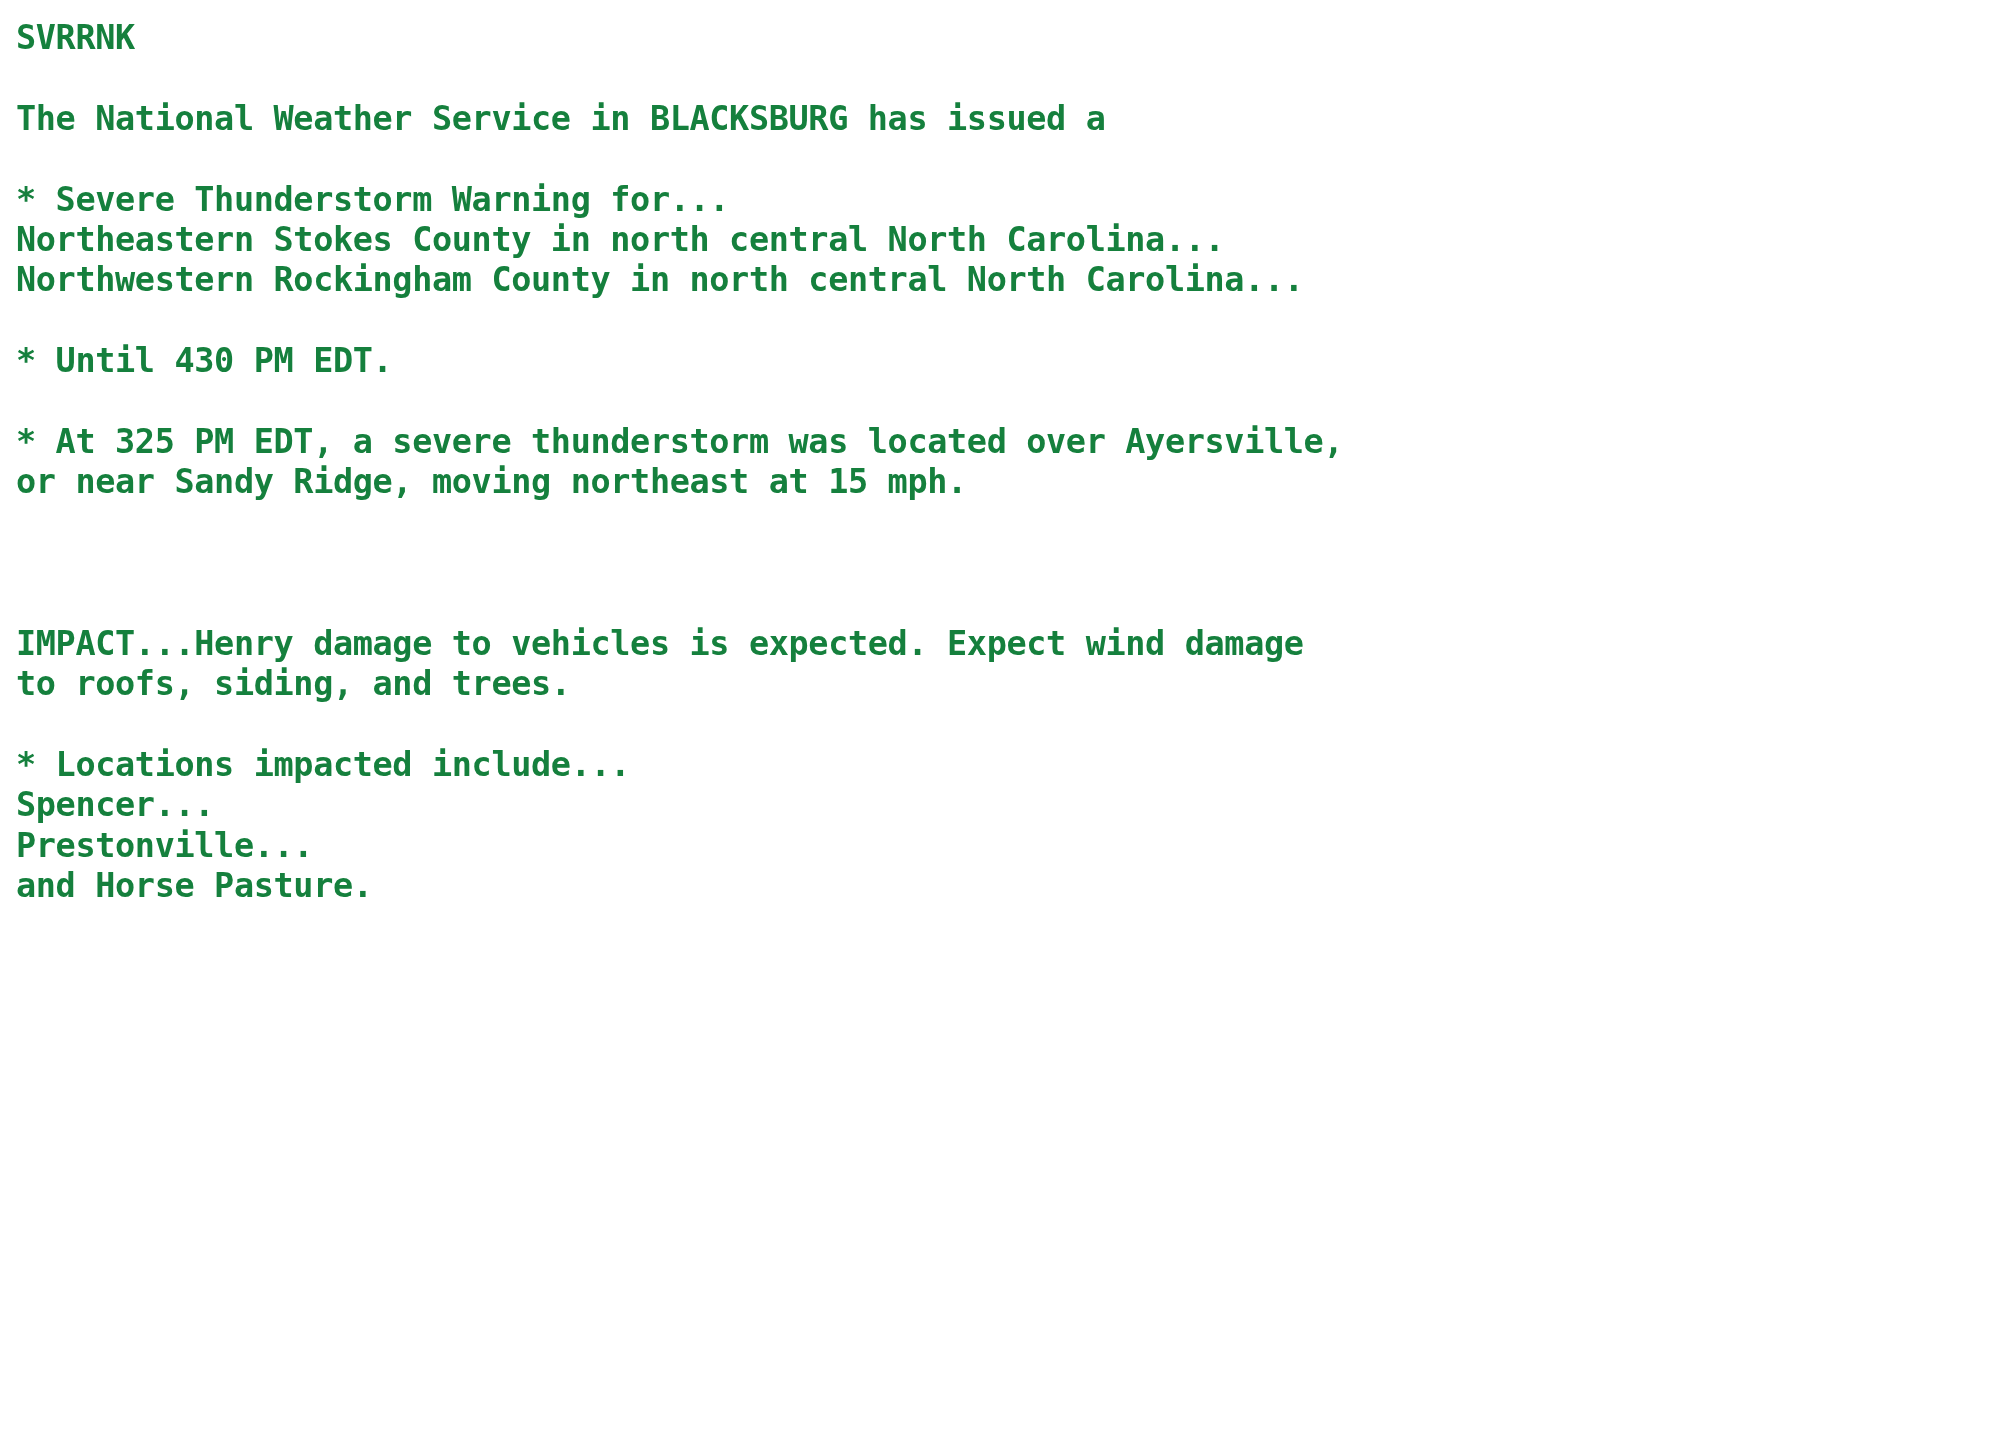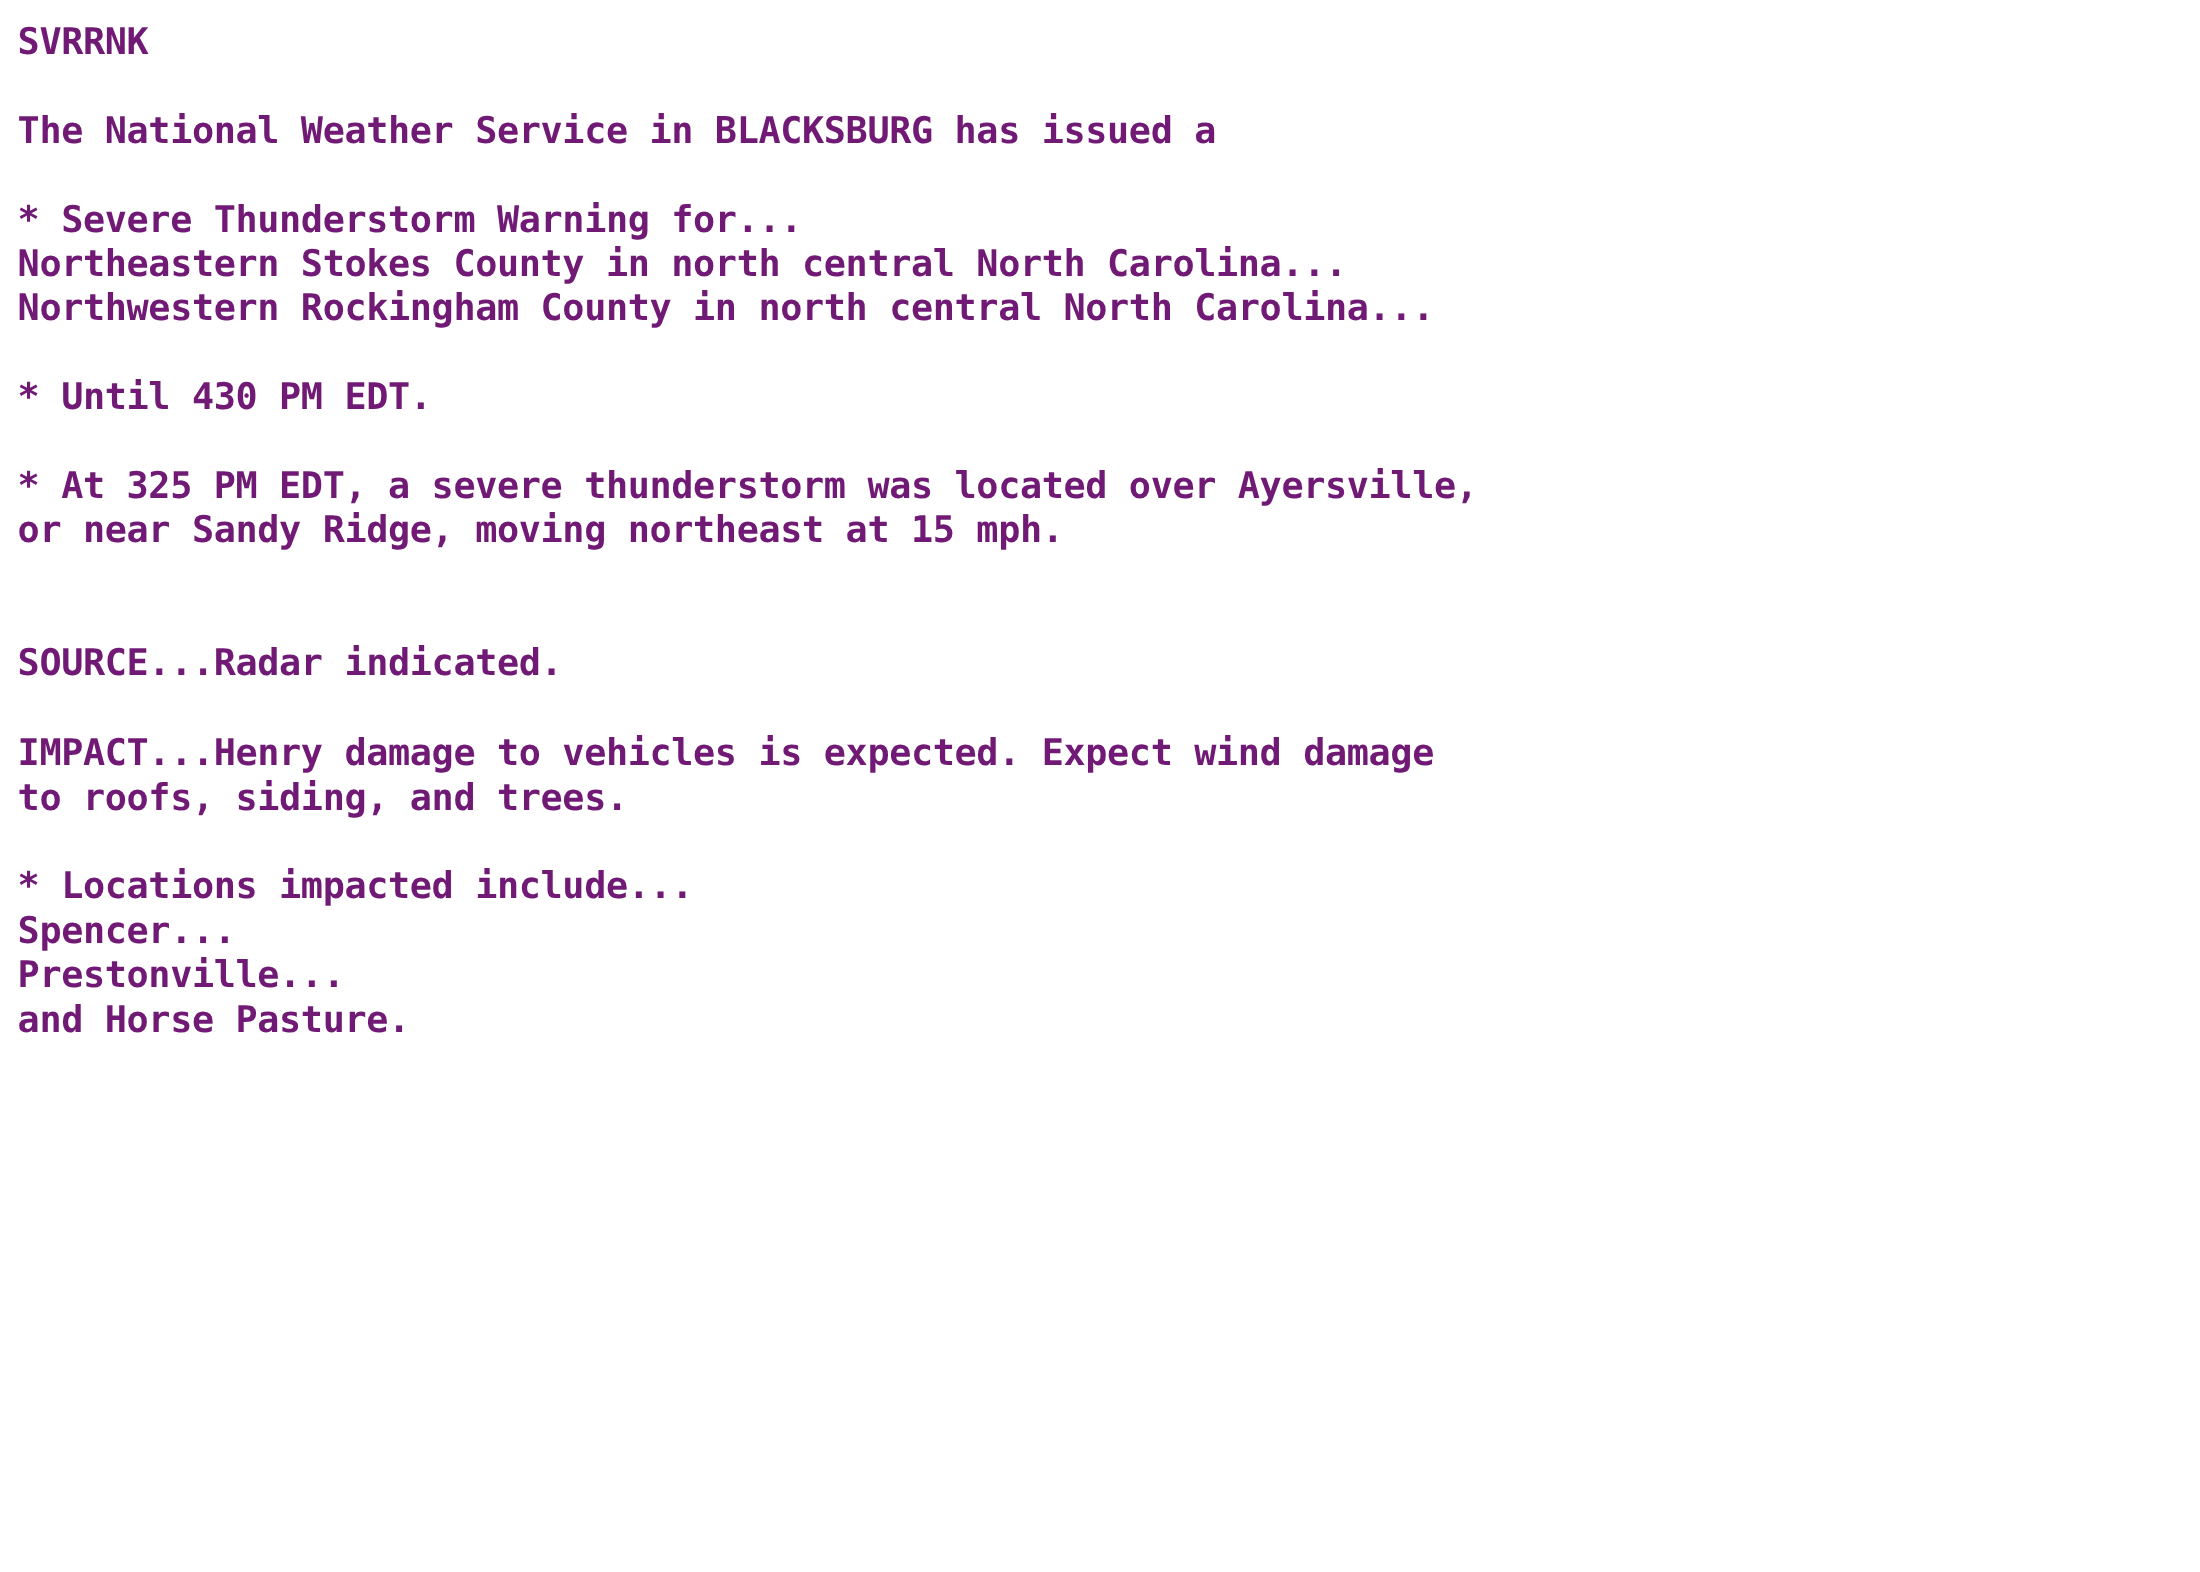--- a/index.html
+++ b/index.html
@@ -22,21 +22,21 @@
     padding: 18px 0 0 16px;
     box-sizing: border-box;
   }
   .line {
     display: block;
     font-family: "DejaVu Sans Mono", "Liberation Mono", monospace;
     font-size: 33.5px;
     line-height: 40.4px;
     font-weight: 700;
     letter-spacing: -0.36px;
-    color: #701a75;
+    color: #15803d;
     white-space: pre;
     height: 40.4px;
     -webkit-font-smoothing: none;
     font-smooth: never;
   }
   .line.blank {
     color: transparent;
   }
 </style>
 </head>
@@ -50,21 +50,20 @@
   <span class="line">* Severe Thunderstorm Warning for...</span>
   <span class="line">Northeastern Stokes County in north central North Carolina...</span>
   <span class="line">Northwestern Rockingham County in north central North Carolina...</span>
   <span class="line blank"></span>
   <span class="line">* Until 430 PM EDT.</span>
   <span class="line blank"></span>
   <span class="line">* At 325 PM EDT, a severe thunderstorm was located over Ayersville,</span>
   <span class="line">or near Sandy Ridge, moving northeast at 15 mph.</span>
   <span class="line blank"></span>
   <span class="line blank"></span>
-  <span class="line">SOURCE...Radar indicated.</span>
   <span class="line blank"></span>
   <span class="line">IMPACT...Henry damage to vehicles is expected. Expect wind damage</span>
   <span class="line">to roofs, siding, and trees.</span>
   <span class="line blank"></span>
   <span class="line">* Locations impacted include...</span>
   <span class="line">Spencer...</span>
   <span class="line">Prestonville...</span>
   <span class="line">and Horse Pasture.</span>
 </div>
 

